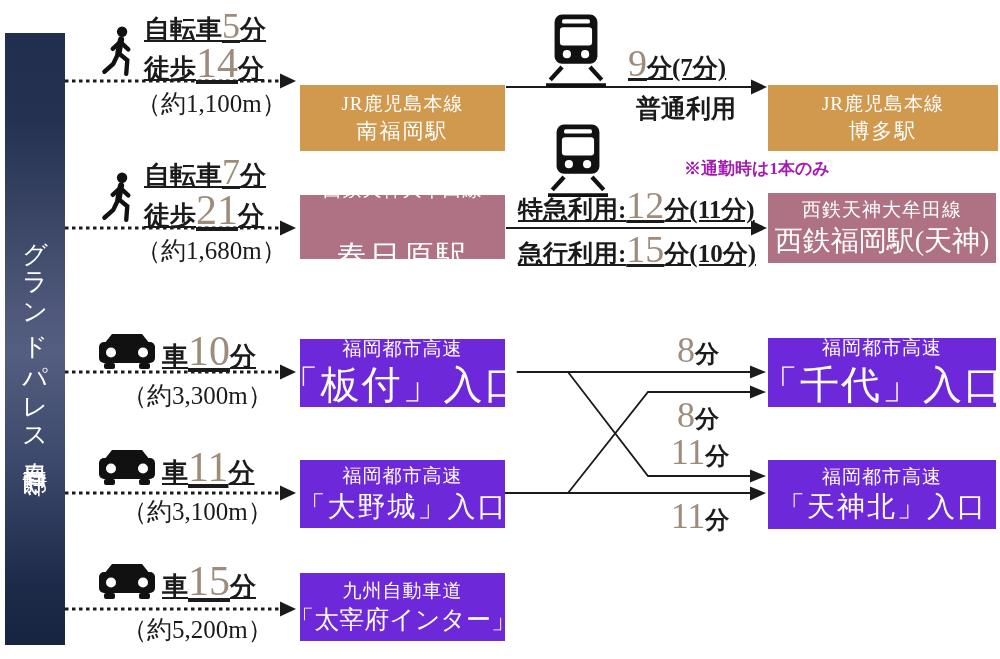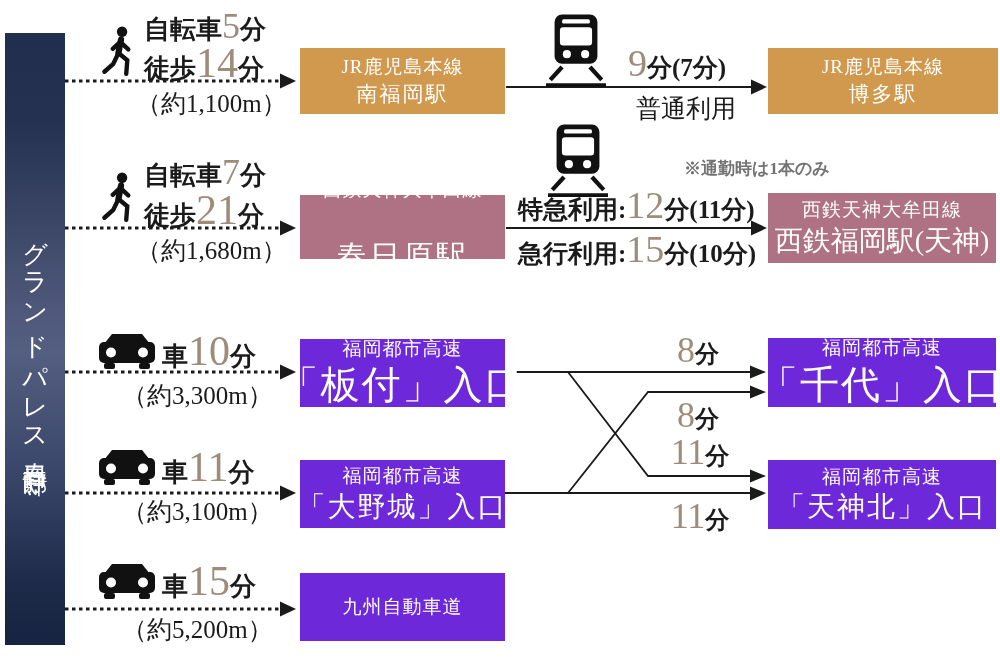--- a/index.html
+++ b/index.html
@@ -15,50 +15,50 @@
     background-image:linear-gradient(180deg,#212e4d 0%,#243150 14%,#50597b 46%,#535e80 52%,#3d496c 70%,#1d2a49 90%,#162440 100%);
     display:flex;justify-content:center;align-items:center;
   }
   .banner-text{
     writing-mode:vertical-rl;text-orientation:upright;
     color:#ffffff;font-size:25px;letter-spacing:3px;font-weight:500;white-space:nowrap;
   }
   .icon{position:absolute;z-index:2;}
   .mixed{
     position:absolute;z-index:2;display:flex;align-items:baseline;white-space:nowrap;
-    font-weight:600;font-size:26px;color:#1b1b1b;line-height:1.15;
+    font-weight:600;font-size:26px;color:#1b1b1b;line-height:1.15;text-decoration:underline;
   }
   .mixed .num{font-weight:500;color:#9e8c7b;line-height:1;font-size:42px;}
   .mixed .n36{font-size:36px;}
   .mixed .n38{font-size:38px;}
   .ride-label{font-size:25px;}
   .dist{
     position:absolute;z-index:2;font-size:25px;font-weight:400;white-space:nowrap;color:#1b1b1b;
   }
-  .note{position:absolute;z-index:2;font-size:17px;font-weight:600;white-space:nowrap;color:#737373;}
-  .mode{position:absolute;z-index:2;font-size:25px;font-weight:400;white-space:nowrap;color:#1b1b1b;}
+  .note{position:absolute;z-index:2;font-size:17px;font-weight:600;white-space:nowrap;color:#a21caf;}
+  .mode{position:absolute;z-index:2;font-size:25px;font-weight:700;white-space:nowrap;color:#1b1b1b;}
   .hw-time{
     position:absolute;z-index:2;display:flex;align-items:baseline;justify-content:center;
     width:80px;font-weight:600;white-space:nowrap;
   }
   .hw-time .num{font-size:36px;font-weight:500;color:#9e8c7b;line-height:1;}
   .hw-time .unit{font-size:24px;color:#1b1b1b;}
   .station-box{
     position:absolute;z-index:2;display:flex;flex-direction:column;justify-content:center;align-items:center;
     color:#ffffff;text-align:center;
   }
   .box-line1{font-size:19px;letter-spacing:1px;line-height:1.2;font-weight:500;}
   .box-line2{font-size:30px;letter-spacing:2px;line-height:1.15;margin-top:3px;font-weight:500;white-space:nowrap;}
   .s32{font-size:21px;}
   .s31{font-size:31px;margin-top:37px;}
   .s29{font-size:39px;}
   .s28{font-size:28px;}
   .s26{font-size:28px;letter-spacing:0;}
   .s25{font-size:25px;letter-spacing:0;}
-  .bg-jr{background:#d0994e;}
+  .bg-jr{background:#d0994e;margin-top:37px;}
   .bg-nt{background:#af7284;}
   .bg-hw{background:#6d28d9;}
 </style>
 </head>
 <body>
 
 <div class="canvas">
 
   <svg class="lines" width="1000" height="659" viewBox="0 0 1000 659">
     <g stroke="#1a1a1a" stroke-width="3" stroke-dasharray="3.5 3.5" fill="none">
@@ -277,20 +277,21 @@
   <div class="station-box bg-hw" style="left:300px;top:339px;width:205px;height:68px">
     <div class="box-line1">福岡都市高速</div>
     <div class="box-line2 s29">「板付」入口</div>
   </div>
   <div class="station-box bg-hw" style="left:300px;top:460px;width:205px;height:68px">
     <div class="box-line1">福岡都市高速</div>
     <div class="box-line2 s28">「大野城」入口</div>
   </div>
   <div class="station-box bg-hw" style="left:300px;top:573px;width:205px;height:68px">
     <div class="box-line1">九州自動車道</div>
+    <div class="box-line2 s25">「太宰府インター」</div>
   </div>
 
   <div class="station-box bg-hw" style="left:768px;top:338px;width:228px;height:69px">
     <div class="box-line1">福岡都市高速</div>
     <div class="box-line2 s29">「千代」入口</div>
   </div>
   <div class="station-box bg-hw" style="left:768px;top:460px;width:228px;height:69px">
     <div class="box-line1">福岡都市高速</div>
     <div class="box-line2 s28">「天神北」入口</div>
   </div>

